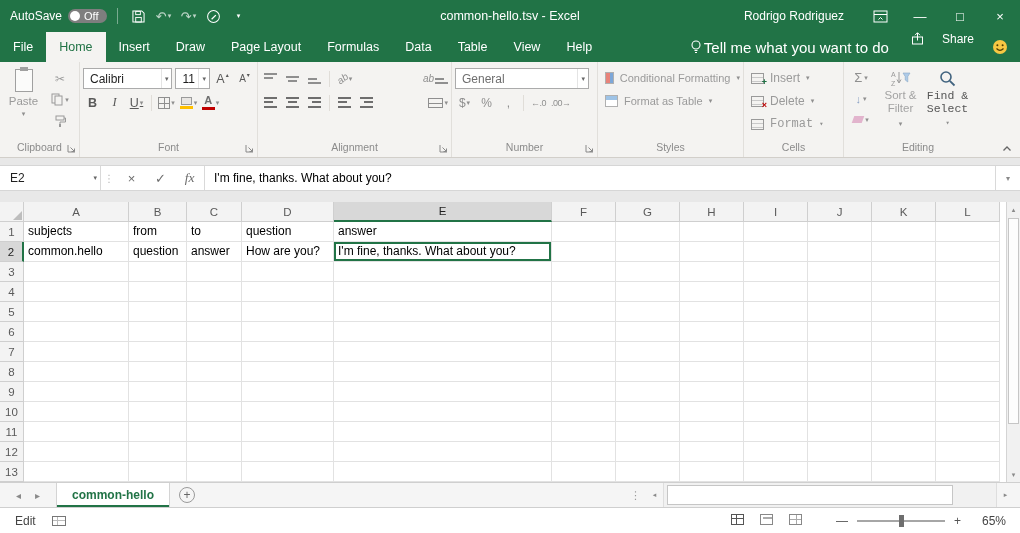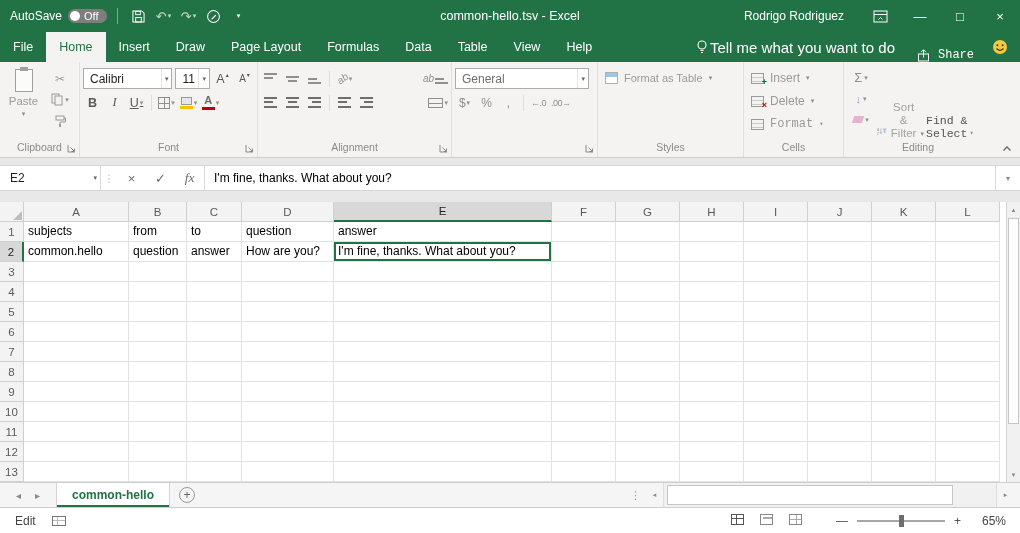--- a/index.html
+++ b/index.html
@@ -21,21 +21,21 @@
   .tb-title { position:absolute; left:50%; transform:translateX(-50%); font-size:12.5px; white-space:nowrap; }
   .tb-right { margin-left:auto; display:flex; align-items:center; height:100%; }
   .user { margin-right:16px; font-size:12px; }
   .winbtn { width:40px; height:32px; display:flex; align-items:center; justify-content:center; color:#fff; font-size:13px; }
 
   
   .tabrow { height:30px; background:#217346; display:flex; align-items:stretch; color:#fff; flex:0 0 auto; }
   .rtab { padding:0 13px; display:flex; align-items:center; font-size:12.5px; white-space:nowrap; }
   .rtab.active { background:#f4f3f1; color:#217346; }
   .tellme { margin-left:auto; display:flex; align-items:center; gap:2px; padding-right:22px; font-size:15px; white-space:nowrap; }
-  .share { display:flex; align-items:flex-end; gap:8px; padding-right:18px;font-family:Liberation Mono, monospace; }
+  .share { display:flex; align-items:flex-start; gap:18px; padding-right:18px; }
   .smiley { display:flex; align-items:center; padding-right:12px; }
 
   
   .ribbon { height:96px; background:#f4f3f1; border-bottom:1px solid #d2cfca; display:flex; position:relative; flex:0 0 auto; }
   .rgroup { position:relative; border-right:1px solid #e1dfdb; display:flex; flex-direction:column; padding:2px 3px 0; }
   .rg-body { flex:1; display:flex; }
   .rg-col { flex:1; display:flex; flex-direction:column; gap:3px; padding-top:4px; }
   .rg-foot { height:17px; text-align:center; font-size:10.5px; color:#8b8b8b; line-height:14px; }
   .launcher { position:absolute; right:3px; bottom:4px; line-height:0; }
   .dis { color:#a3a3a3; }
@@ -104,21 +104,21 @@
       linear-gradient(#c9c9c9,#c9c9c9) 0 3px/13px 1px no-repeat,
       linear-gradient(#c9c9c9,#c9c9c9) 0 7px/13px 1px no-repeat; }
   .ic-grid .ov { position:absolute; right:-4px; bottom:-4px; font-size:9px; font-weight:bold; line-height:1; }
   .ov.g { color:#217346; } .ov.r { color:#c00000; }
 
   .editcol { display:flex; flex-direction:column; gap:4px; padding:5px 4px 0 2px; }
   .editcol .mbtn { min-width:24px; }
   .sigma { font-size:13px; color:#8f8f8f; }
   .fillar { color:#2f5b9e; font-size:11px; opacity:.55; }
   .eraser { width:10px; height:7px; background:#dc9fc0; transform:skewX(-20deg); display:inline-block; opacity:.75; }
-  .tallbtn { width:47px; display:flex; flex-direction:row; align-items:flex-end; padding-top:6px; gap:2px; font-size:11.5px; line-height:13px; text-align:center; }
+  .tallbtn { width:47px; display:flex; flex-direction:column; align-items:center; padding-top:6px; gap:2px; font-size:11.5px; line-height:13px; text-align:center; }
   .collapse { position:absolute; right:8px; bottom:5px; }
 
   
   .fwrap { height:44px; background:#e8e8e8; padding:7px 0 11px; flex:0 0 auto; }
   .fbar { height:26px; background:#fff; border-top:1px solid #d6d6d6; border-bottom:1px solid #d6d6d6; display:flex; align-items:stretch; }
   .namebox { width:100px; display:flex; align-items:center; padding-left:10px; color:#1f1f1f; }
   .namebox .cdd { border-left:none; }
   .fdiv { width:1px; background:#d9d9d9; }
   .fsplit { width:16px; display:flex; align-items:center; justify-content:center; color:#b5b5b5; font-size:10px; }
   .fbtn { width:29px; display:flex; align-items:center; justify-content:center; color:#6d6d6d; font-size:13px; }
@@ -459,30 +459,36 @@
             </button>
           <span class="vsep"></span>
           <button class="tbtn">
               <span class="decg">←.0</span>
             </button>
           <button class="tbtn">
               <span class="decg">.00→</span>
             </button>
         </div>
       </div>
+      <div class="rg-foot"><span>Number</span></div>
       <span class="launcher">
           <svg width="9" height="9" viewBox="0 0 9 9">
             <path d="M1 1 V8 H8" fill="none" stroke="#8a8a8a"></path>
             <path d="M3.5 3.5 L7.5 7.5 M7.5 4.5 v3 h-3" fill="none" stroke="#8a8a8a"></path>
           </svg>
         </span>
     </div>
 
     <div class="rgroup" style="width:146px">
       <div class="rg-col" style="gap:1px; padding-top:3px;">
+        <button class="stylerow">
+            <span class="ic-cf"></span>
+            <span style="font-size:11px">Conditional Formatting</span>
+            <span class="ddg">▾</span>
+          </button>
         <button class="stylerow">
             <span class="ic-tbl"></span>
             <span style="font-size:11px">Format as Table</span>
             <span class="ddg">▾</span>
           </button>
       </div>
       <div class="rg-foot"><span>Styles</span></div>
     </div>
 
     <div class="rgroup" style="width:100px">

